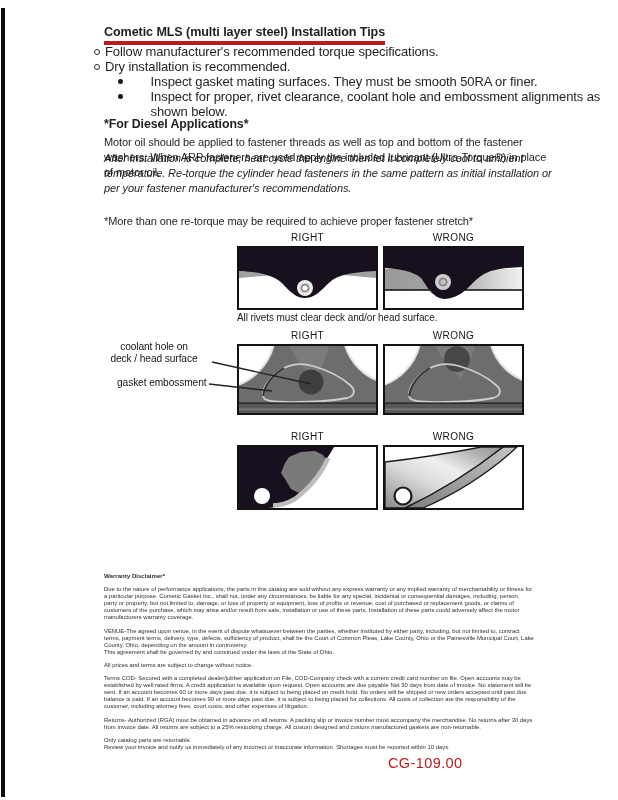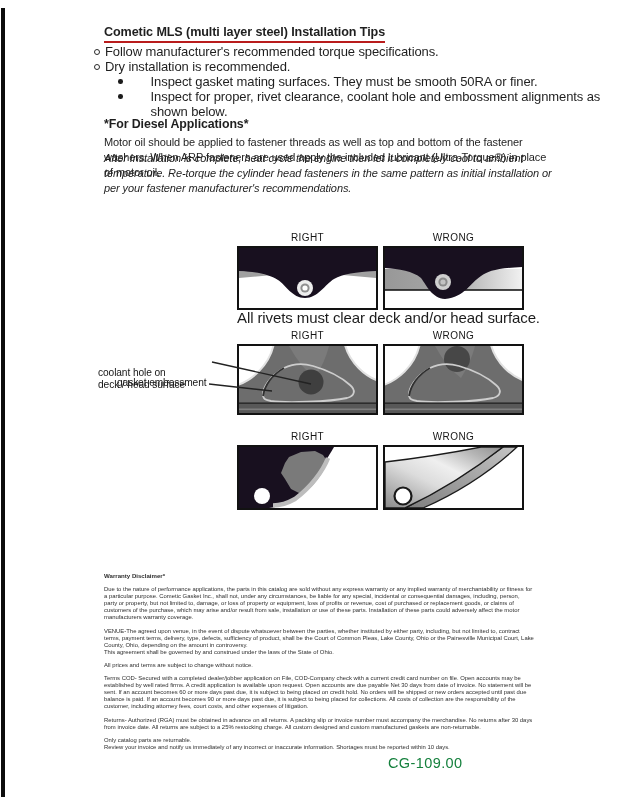--- a/index.html
+++ b/index.html
@@ -1,45 +1,45 @@
 <!DOCTYPE html>
 <html><head>
 <meta charset="utf-8">
 <style>
   html,body{margin:0;padding:0;background:#e9e9e9;}
   .page{position:relative;width:618px;height:800px;background:#ffffff;margin:0 auto;
         font-family:"Liberation Sans", sans-serif;color:#1f1f1f;overflow:hidden;}
   .scan-line{position:absolute;left:1px;top:8px;width:4px;height:789px;background:#0c0c0c;}
   .title{position:absolute;left:104px;top:25px;font-size:12.6px;font-weight:bold;
-         letter-spacing:-0.1px;border-bottom:2px solid #b91c1c;padding-bottom:2px;white-space:nowrap;}
+         letter-spacing:-0.1px;border-bottom:4px solid #b91c1c;padding-bottom:2px;white-space:nowrap;}
   .bullets{position:absolute;left:94px;top:44px;font-size:13px;line-height:15px;letter-spacing:-0.1px;}
   .bullet-row{display:flex;align-items:flex-start;}
   .bullet-marker{width:4px;height:4px;border:1.1px solid #2b2b2b;border-radius:50%;
                  margin:5px 5px 0 0;flex:none;background:#fff;}
   .sub{margin-left:24px;gap:24px;}
   .sub-marker{width:4.6px;height:4.6px;background:#1b1b1b;border-radius:50%;margin:5px 4px 0 0;flex:none;}
   .h2{position:absolute;left:104px;top:117px;font-size:12.4px;font-weight:bold;letter-spacing:-0.1px;}
   .body{position:absolute;left:104px;width:450px;font-size:11px;line-height:15px;
         letter-spacing:-0.1px;margin:0;}
   .p1{top:135px;} .p2{top:151px;font-style:italic;} .note{top:214px;}
   .diag-label{position:absolute;width:141px;text-align:center;font-size:10px;letter-spacing:0.4px;color:#161616;}
   .dbox{position:absolute;width:137px;height:60px;border:2px solid #121212;background:#fff;}
   .dbox svg{display:block;width:100%;height:100%;}
   .h60{height:60px;} .h67{height:67px;} .h61{height:61px;}
-  .caption{position:absolute;left:237px;font-size:15px;line-height:13px;letter-spacing:-0.1px;color:#1c1c1c;}
+  .caption{position:absolute;left:237px;font-size:10px;line-height:13px;letter-spacing:-0.1px;color:#1c1c1c;}
   .callout{position:absolute;font-size:10.2px;line-height:11.6px;color:#161616;letter-spacing:-0.1px;}
-  .co1{left:98px;top:341px;width:112px;text-align:left;margin-top:26px;}
+  .co1{left:98px;top:341px;width:112px;text-align:center;}
   .co2{left:117px;top:377px;}
   .callout-lines{position:absolute;left:104px;top:339px;width:212px;height:62px;}
   .warranty{position:absolute;left:104px;top:572px;width:430px;font-size:5.9px;line-height:7.1px;
             color:#2e2e2e;}
   .w-head{font-size:6.1px;font-weight:bold;margin:0 0 7px 0;}
   .wp{margin:0 0 6px 0;}
   .mb0{margin-bottom:0;}
-  .doc-code{position:absolute;left:388px;top:755px;font-size:14.5px;letter-spacing:0.4px;color:#15803d;}
+  .doc-code{position:absolute;left:388px;top:755px;font-size:14.5px;letter-spacing:0.4px;color:#b91c1c;}
 </style>
 </head>
 <body>
 
 <div class="page">
 
   <div class="scan-line"></div>
 
   <div class="title">Cometic MLS (multi layer steel) Installation Tips</div>
 
@@ -58,20 +58,21 @@
     </div>
     <div class="bullet-row sub">
       <span class="sub-marker"></span>
       <span>Inspect for proper, rivet clearance, coolant hole and embossment alignments as shown below.</span>
     </div>
   </div>
 
   <div class="h2">*For Diesel Applications*</div>
   <p class="body p1">Motor oil should be applied to fastener threads as well as top and bottom of the fastener washers. When ARP fasteners are used apply the included lubricant (Ultra-Torque®) in place of motor oil.</p>
   <p class="body p2">After Installation is complete, heat cycle the engine then let it completely cool to ambient temperature. Re-torque the cylinder head fasteners in the same pattern as initial installation or per your fastener manufacturer's recommendations.</p>
+  <p class="body note">*More than one re-torque may be required to achieve proper fastener stretch*</p>
 
   <div class="diag-label" style="left:237px;top:232px;">RIGHT</div>
   <div class="diag-label" style="left:383px;top:232px;">WRONG</div>
 
   <div class="dbox h60" style="left:237px;top:246px;">
     <svg viewBox="0 0 137 60">
       <rect x="0" y="0" width="137" height="60" fill="#ffffff"></rect>
       <path d="M0,23 L50,25.5 L0,30 Z" fill="#a0a0a0"></path>
       <path d="M137,23 L87,25.5 L137,30 Z" fill="#a0a0a0"></path>
       <path d="M0,0 H137 V23 C116,24 104,26 95,31 C86,36.5 79,50 66,50 C53,50 47,37 39,32 C30,26.5 20,24 0,23 Z" fill="#18101f"></path>

